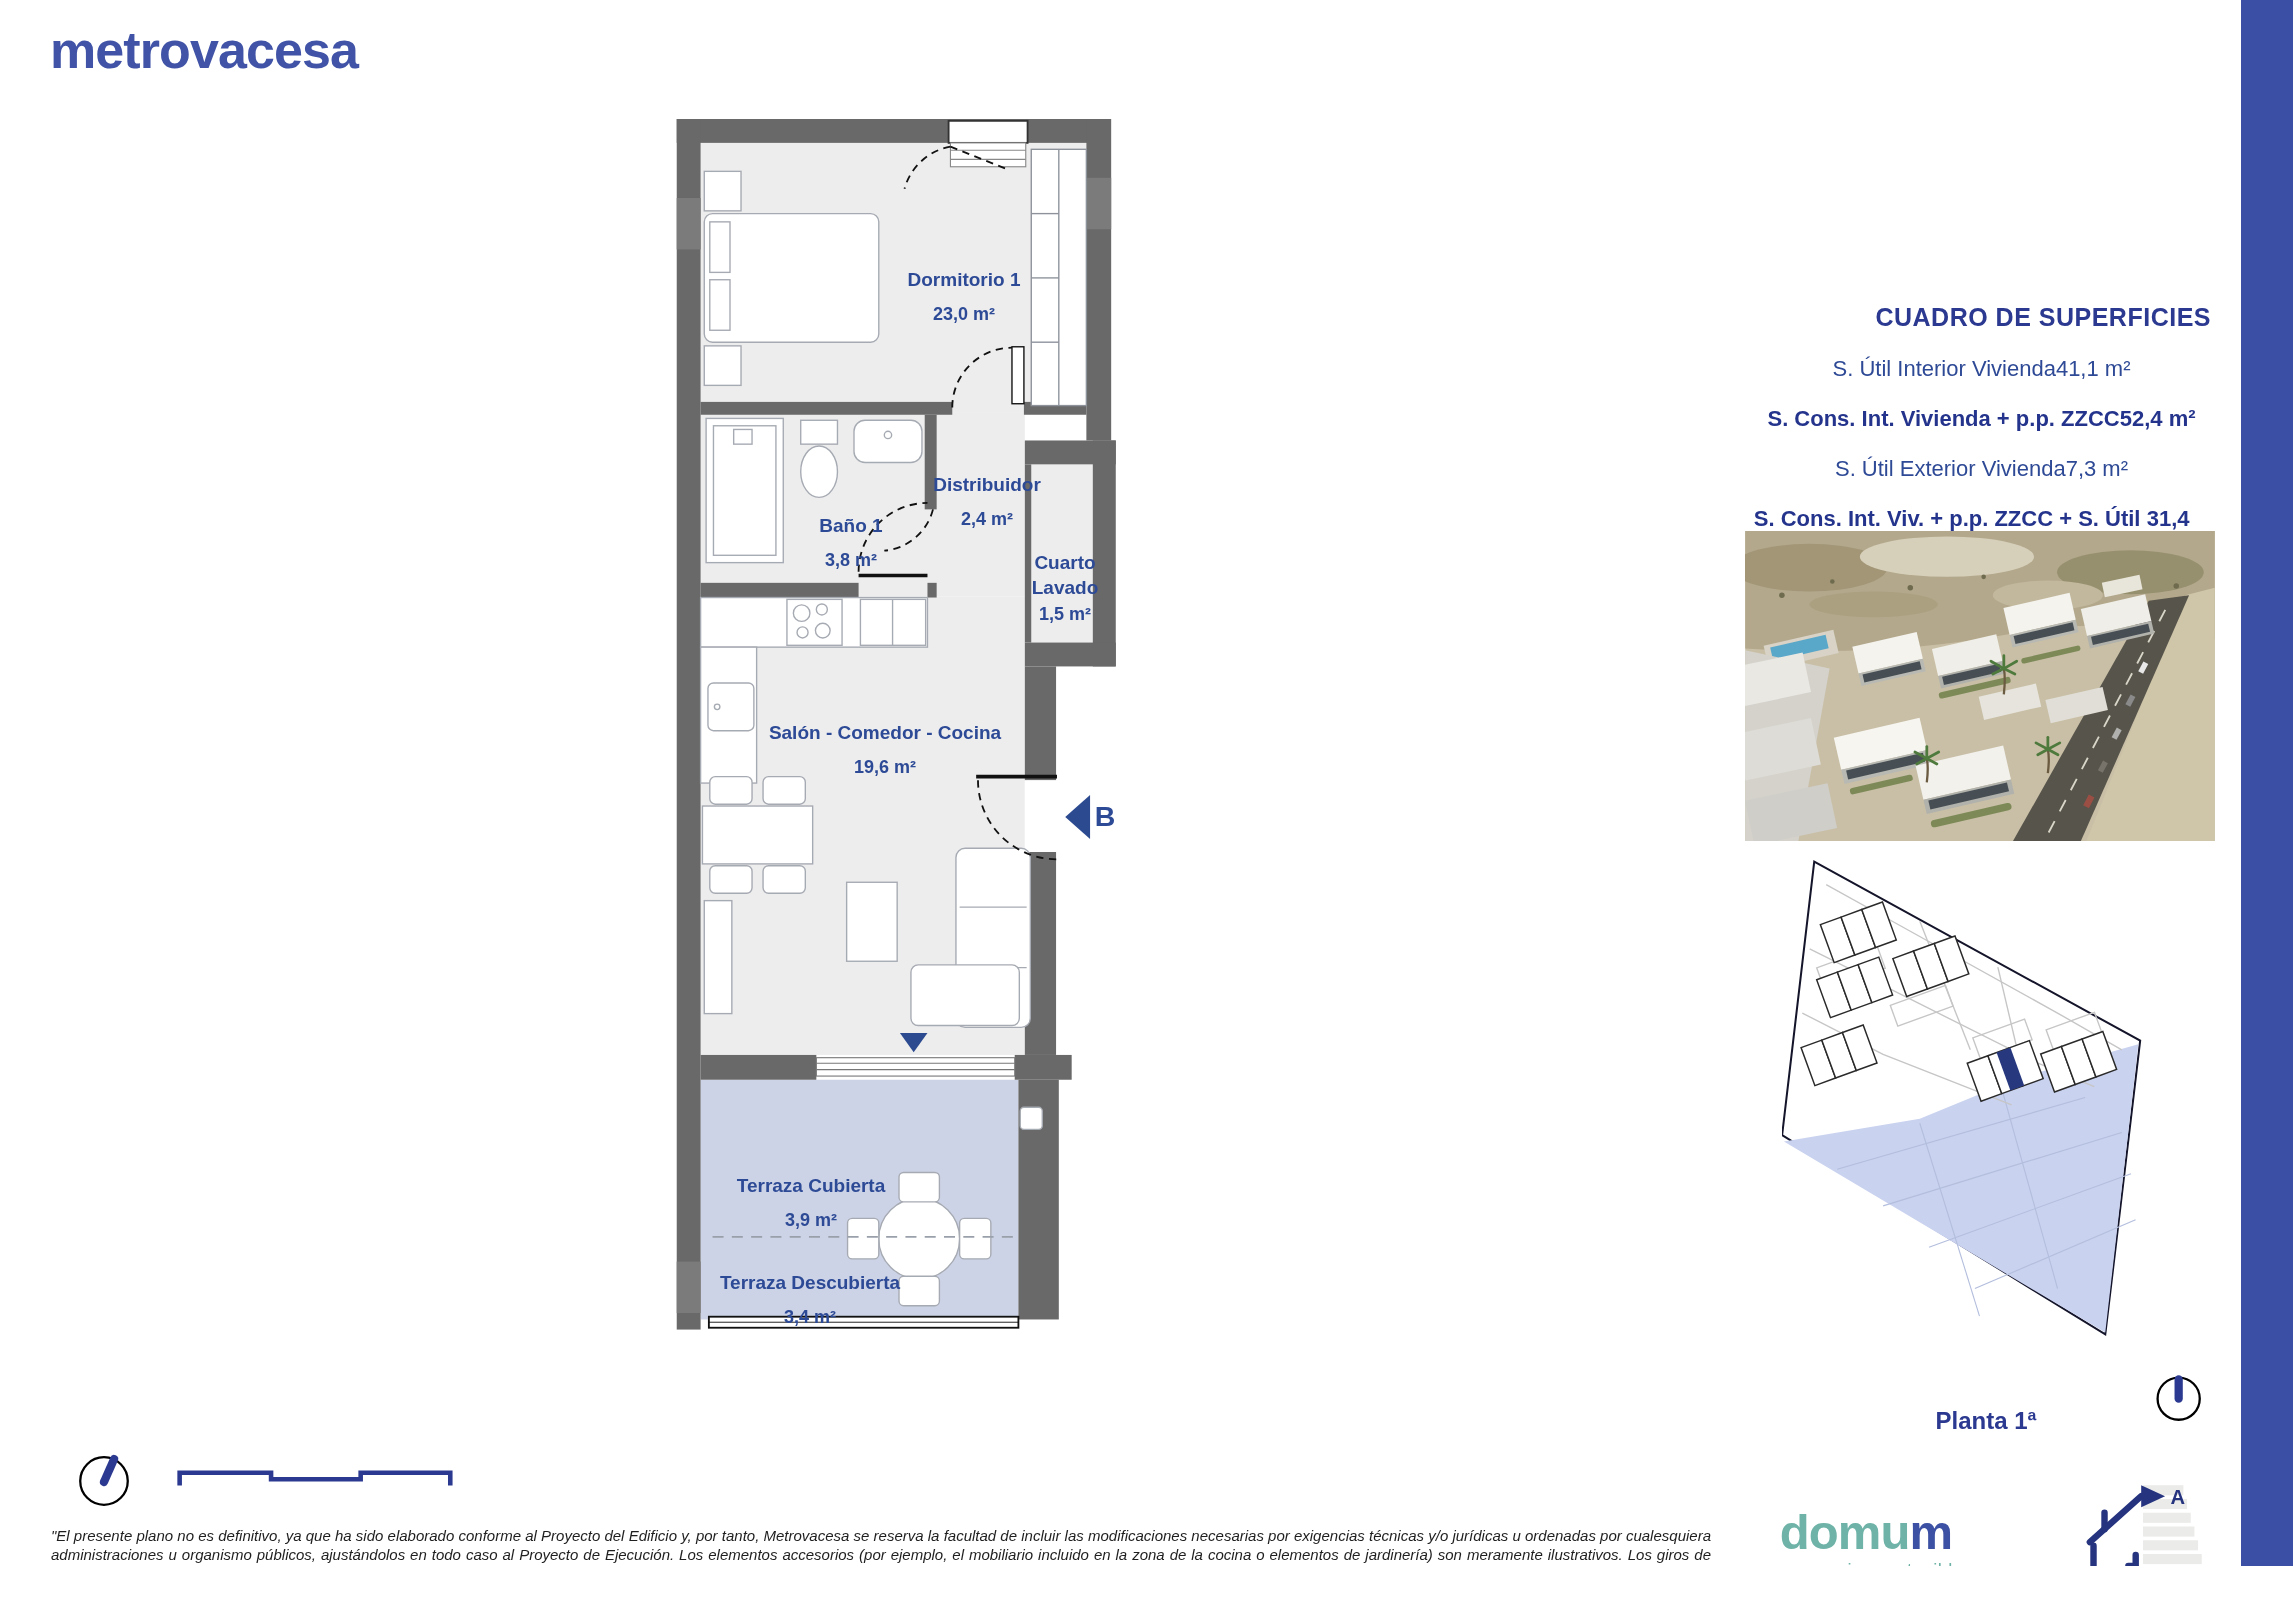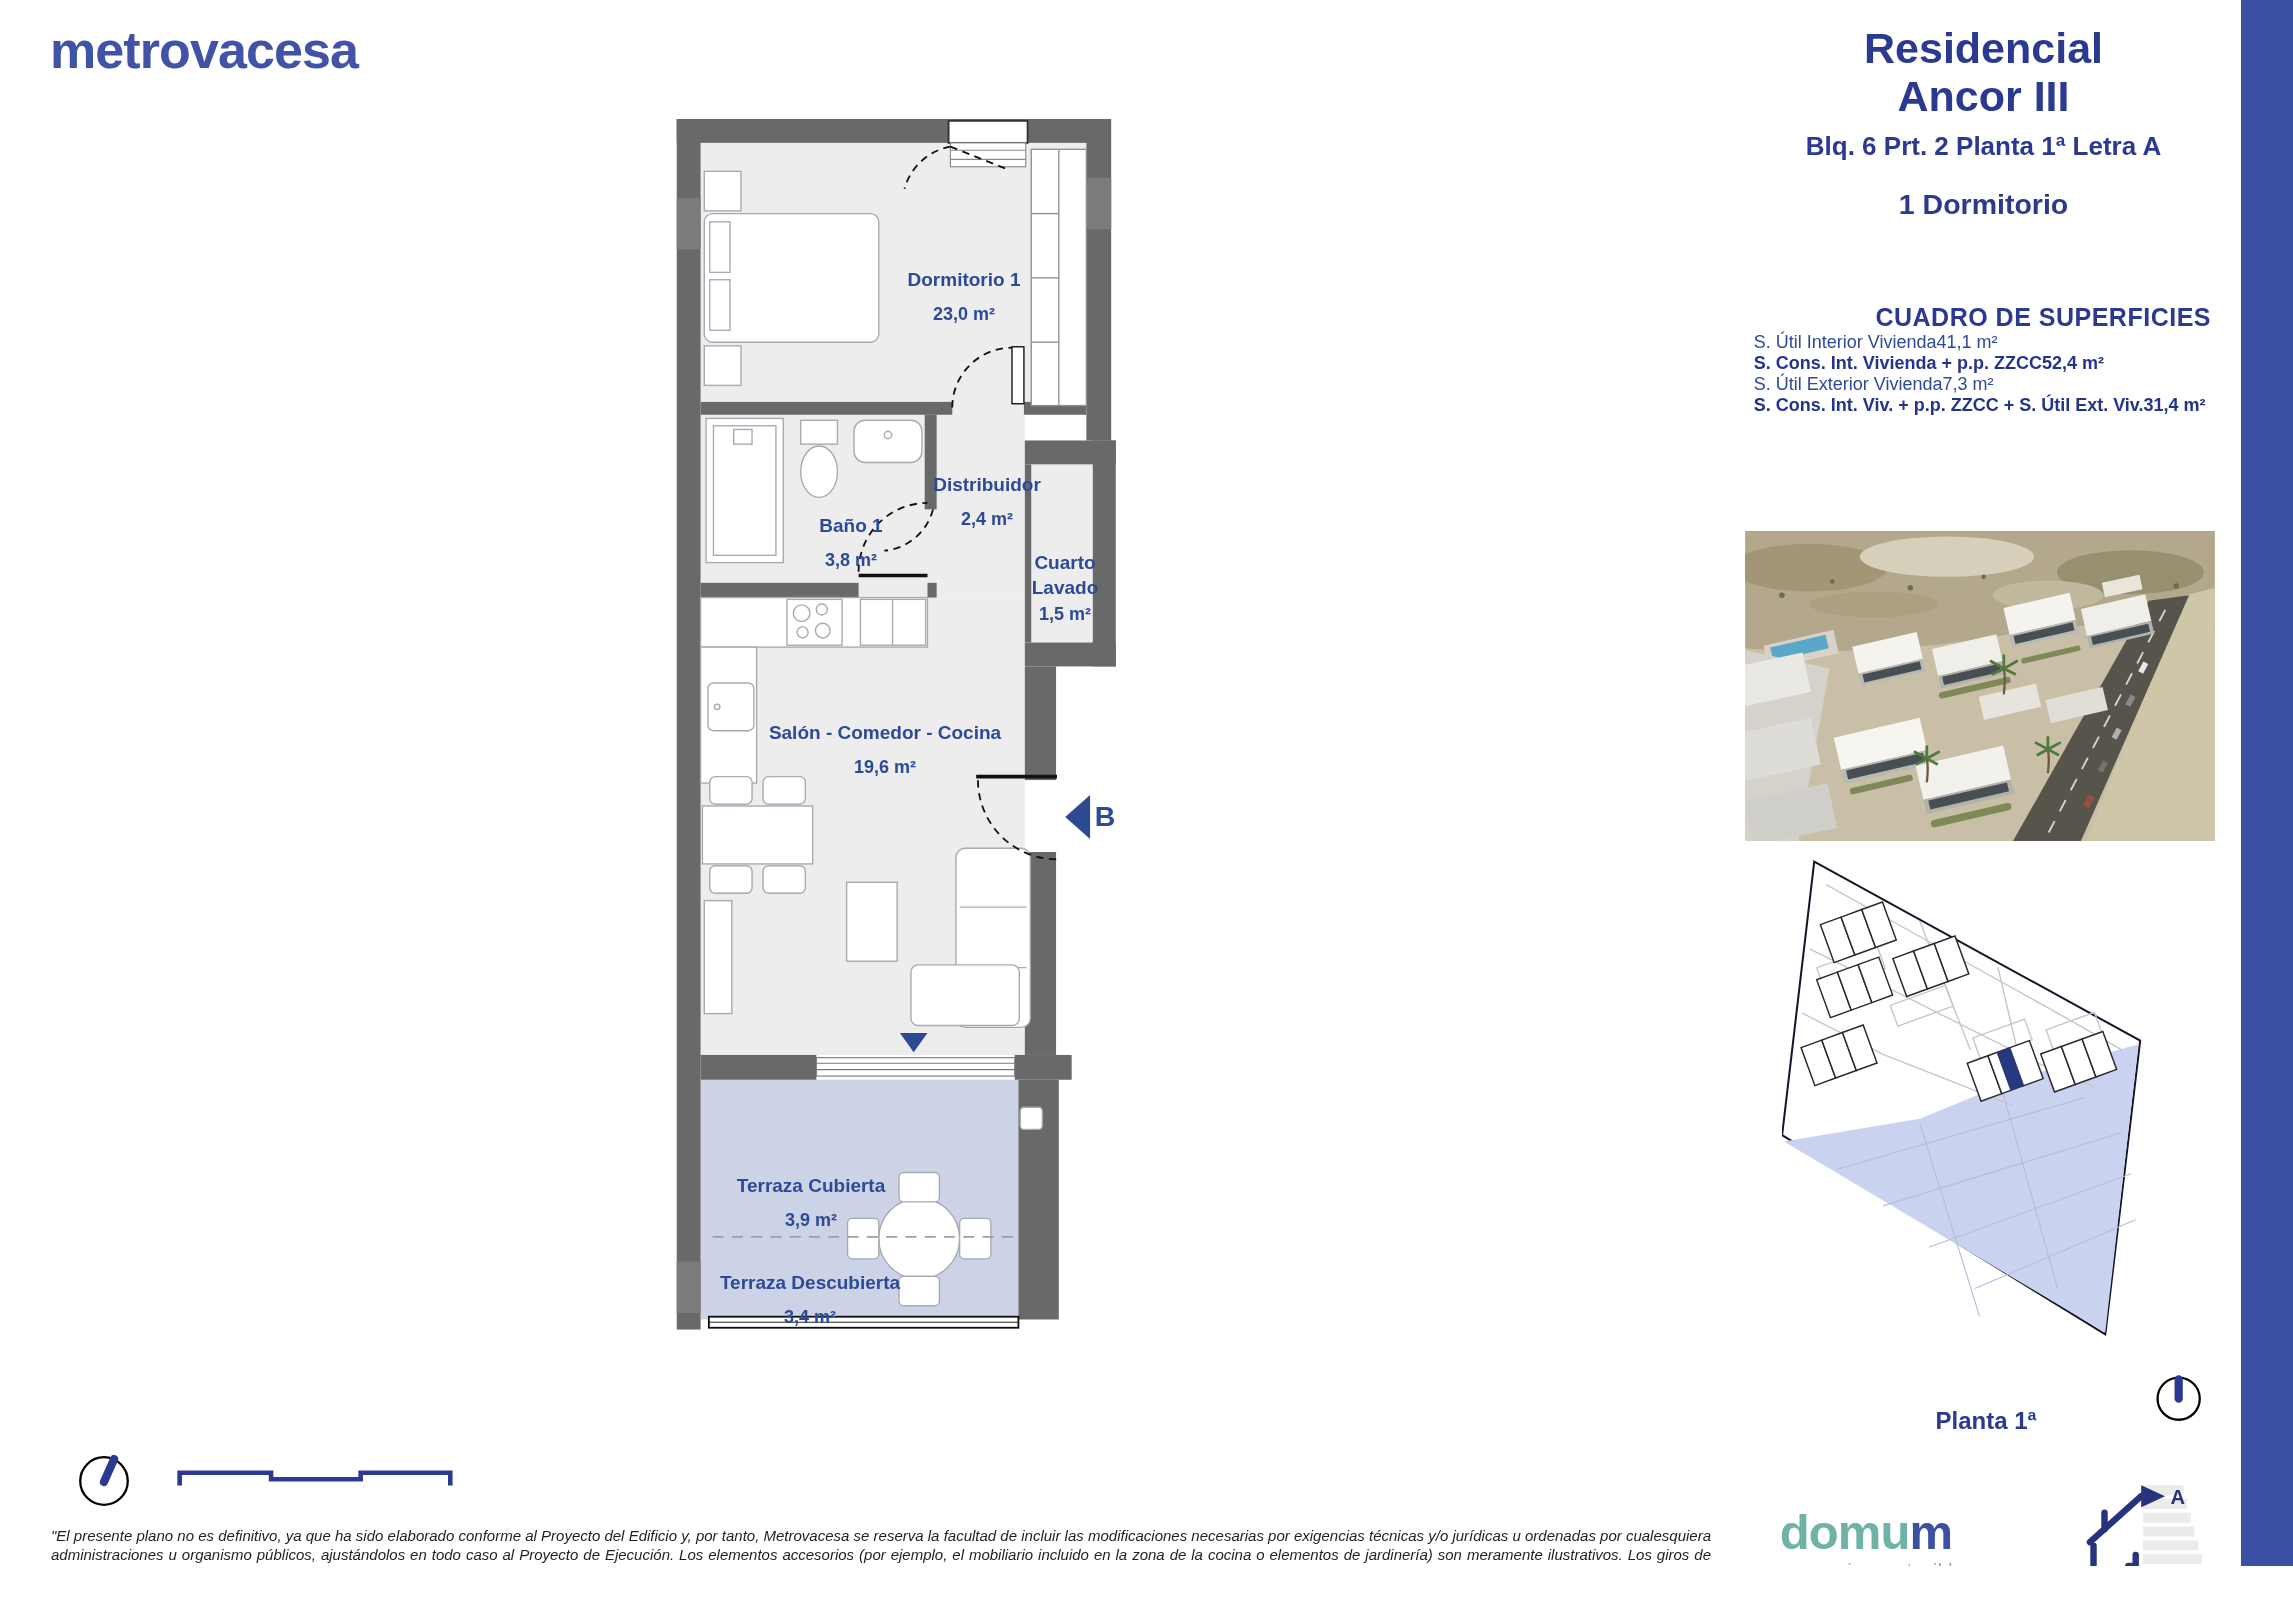--- a/index.html
+++ b/index.html
@@ -15,22 +15,22 @@
 
   
   .header{left:1756px;top:24px;width:455px;text-align:center;color:#2b3990;}
   .title1,.title2{font-size:43px;font-weight:bold;line-height:1.12;letter-spacing:0;}
   .subtitle{font-size:26px;font-weight:600;margin-top:11px;}
   .dwelling{font-size:28.5px;font-weight:600;margin-top:26px;}
 
   
   .surfaces{left:1752px;top:303px;width:459px;}
   .surfaces-title{text-align:right;font-size:25px;font-weight:bold;color:#2b3990;letter-spacing:0.5px;}
-  .srow{display:flex;justify-content:flex-start;align-items:baseline;
-        margin-top:0;padding:0 1.8px;font-size:18px;color:#2e4a96;}
+  .srow{display:flex;justify-content:center;align-items:baseline;
+        margin-top:24px;padding:0 1.8px;font-size:22px;color:#2e4a96;}
   .srow:first-of-type{margin-top:24px;}
   .srow.bold{font-weight:bold;color:#24348c;}
 
   
   .room-label{transform:translateX(-50%);text-align:center;color:#2d4a96;font-weight:600;}
   .room-label .rname{display:block;font-size:19px;line-height:1.3;}
   .room-label .rarea{display:block;font-size:18px;margin-top:11px;}
   .room-label.tight .rarea{margin-top:3.7px;}
   .entrance-label{font-size:28.5px;font-weight:600;color:#2d4a96;transform:translate(-50%,-50%);}
 
@@ -51,26 +51,20 @@
 </style>
 </head>
 <body>
 
 <div class="page">
 
   <div class="abs brand">metrovacesa</div>
 
   <div class="abs accent-bar"></div>
 
-  <div class="abs header">
-    <div class="title1">Residencial</div>
-    <div class="title2">Ancor III</div>
-    <div class="subtitle">Blq. 6 Prt. 2 Planta 1ª Letra A</div>
-    <div class="dwelling">1 Dormitorio</div>
-  </div>
 
   <div class="abs surfaces">
     <div class="surfaces-title">CUADRO DE SUPERFICIES</div>
     <div class="srow">
       <span>S. Útil Interior Vivienda</span>
       <span>41,1 m²</span>
     </div>
     <div class="srow bold">
       <span>S. Cons. Int. Vivienda + p.p. ZZCC</span>
       <span>52,4 m²</span>

